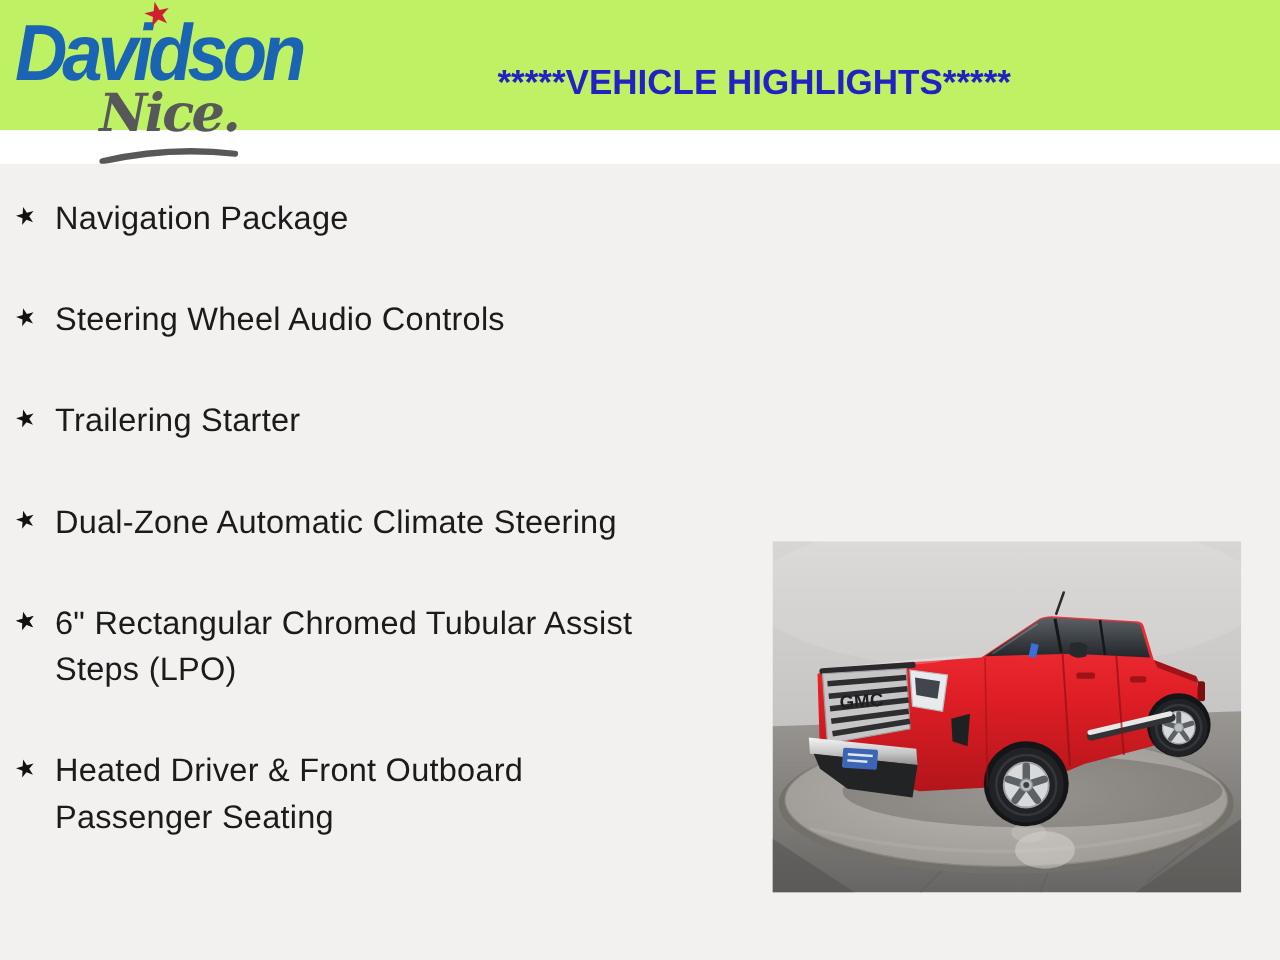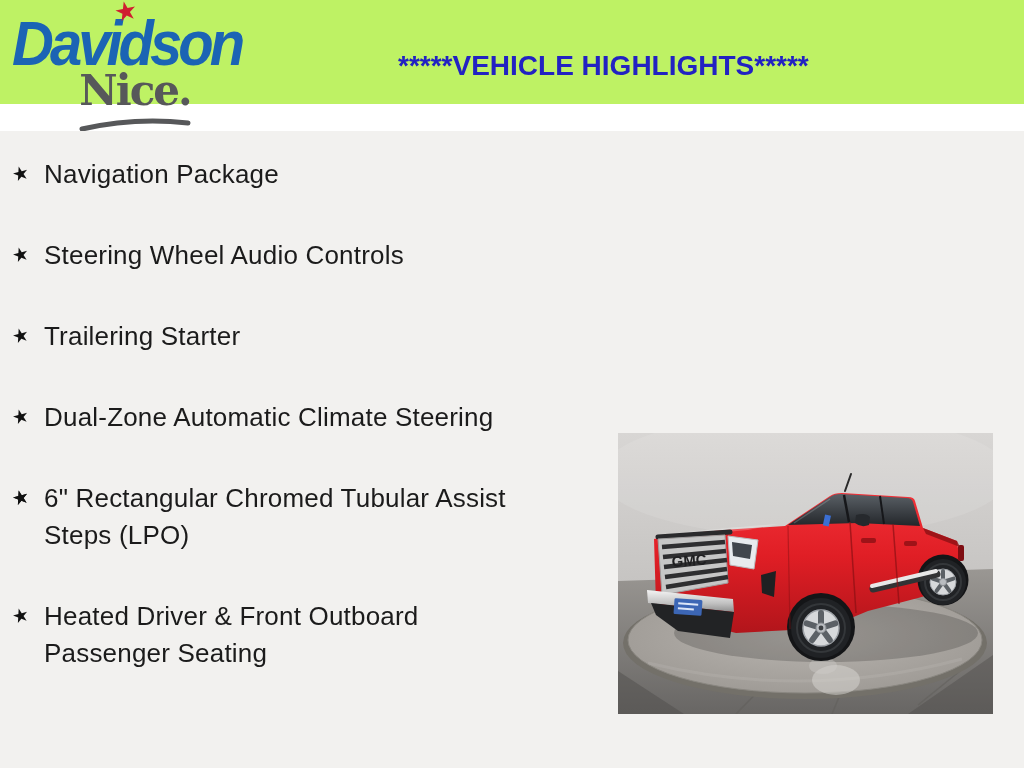--- a/index.html
+++ b/index.html
@@ -23,21 +23,21 @@
     transform: scaleY(1.1); transform-origin: top left;
     white-space: nowrap;
   }
   .logo-star {
     position: absolute; left: 104px; top: -6px;
     font-size: 26px; line-height: 26px; color: #cf2030;
     transform: rotate(-12deg);
   }
   .logo-tagline {
     position: absolute; left: 0; top: 64px; width: 250px; text-align: center;
-    font-family: "DejaVu Serif", serif; font-weight: 700;
+    font-family: "DejaVu Serif", serif; font-style: italic; font-weight: 700;
     font-size: 42px; line-height: 46px; letter-spacing: -2px; color: #57585a;
     white-space: nowrap;
   }
   .logo-swoosh { position: absolute; left: 68px; top: 112px; width: 114px; height: 18px; }
 
   .page-title {
     position: absolute; left: 398px; top: 50px; width: 494px;
     text-align: left; font-weight: 700; font-size: 28px; line-height: 32px;
     color: #2222c2; white-space: nowrap;
   }

